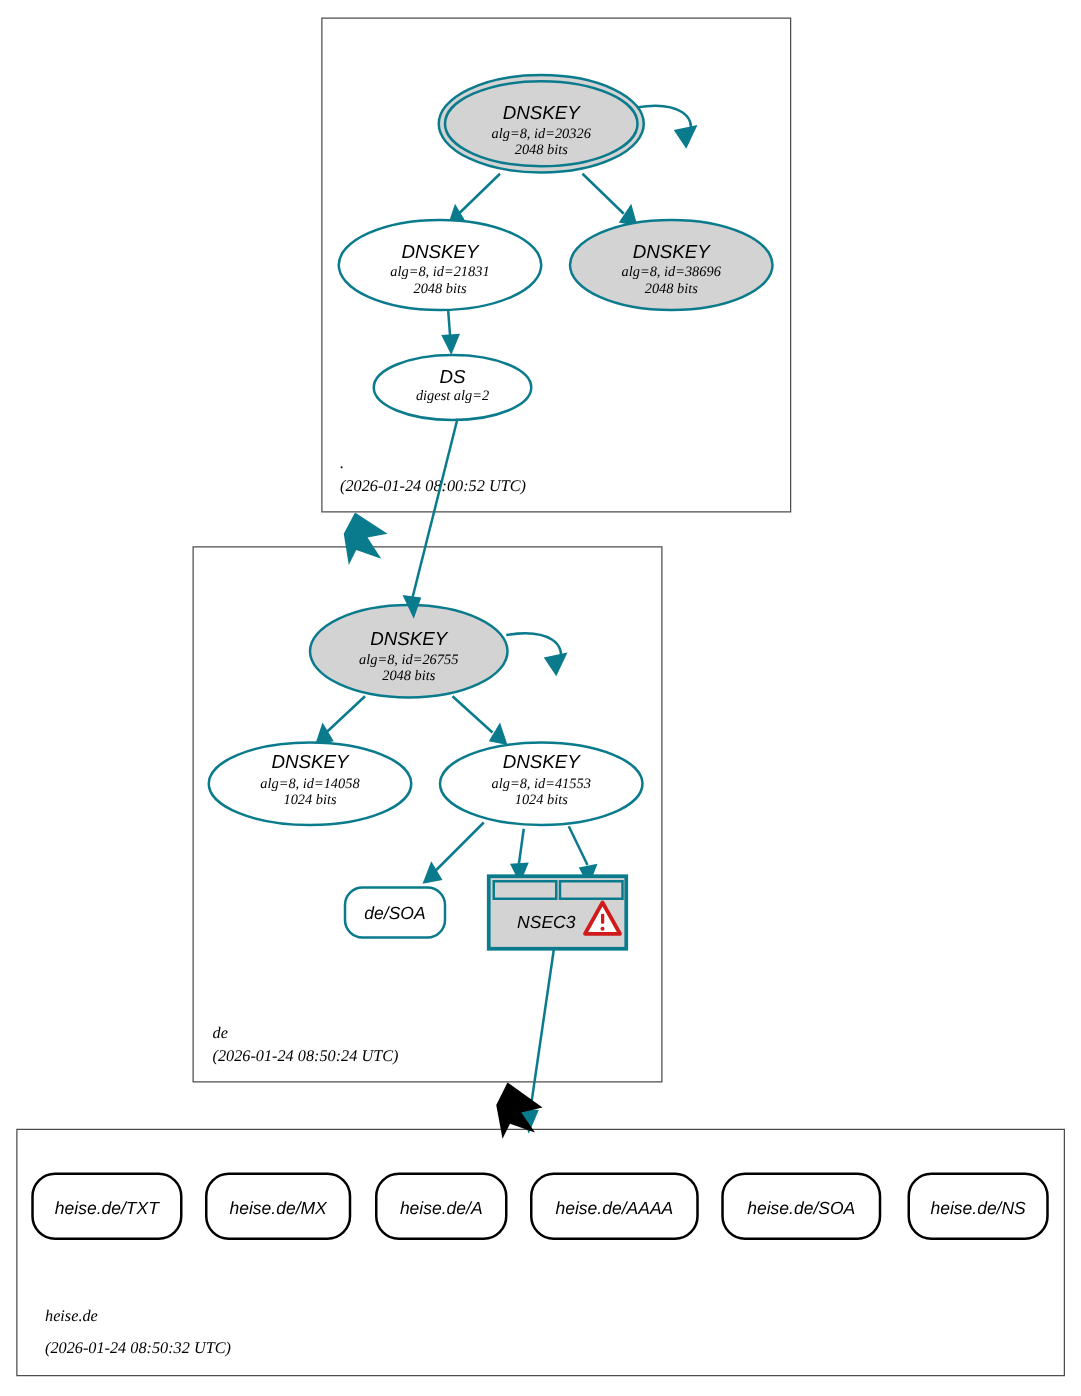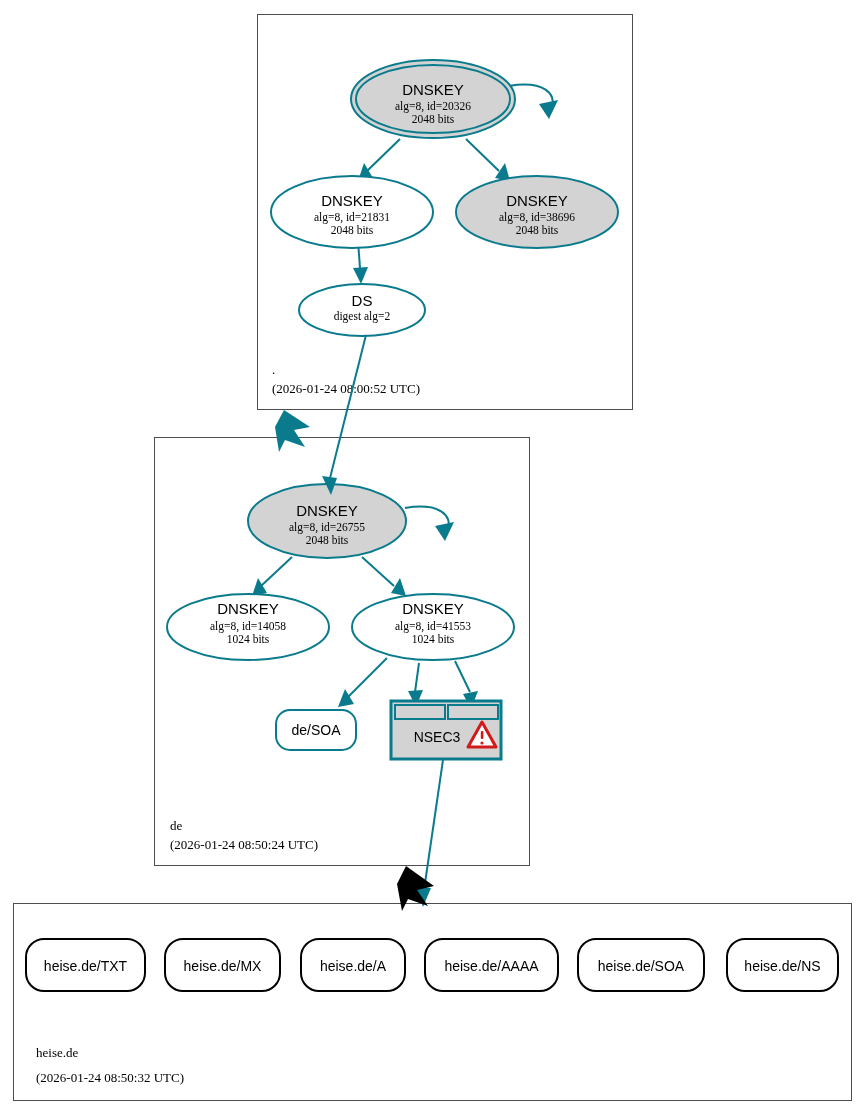--- a/index.html
+++ b/index.html
@@ -13,20 +13,21 @@
     height: 1117px;
     position: relative;
     overflow: hidden;
   }
   #canvas {
     position: absolute;
     left: 0;
     top: 0;
     width: 865px;
     height: 1117px;
+    font-style: italic;
   }
   svg { display: block; }
   .zone-box {
     fill: #ffffff;
     stroke: #4d4d4d;
     stroke-width: 1;
   }
   .zone-label {
     font-family: "Liberation Serif", serif;
     font-size: 13px;

